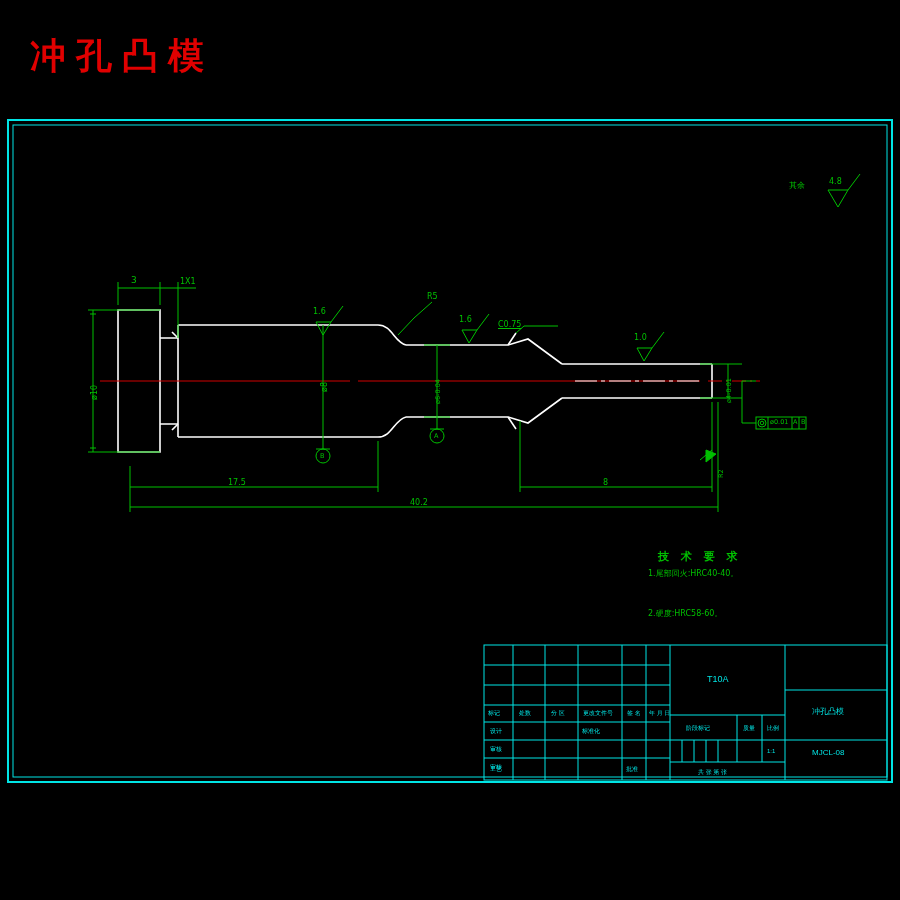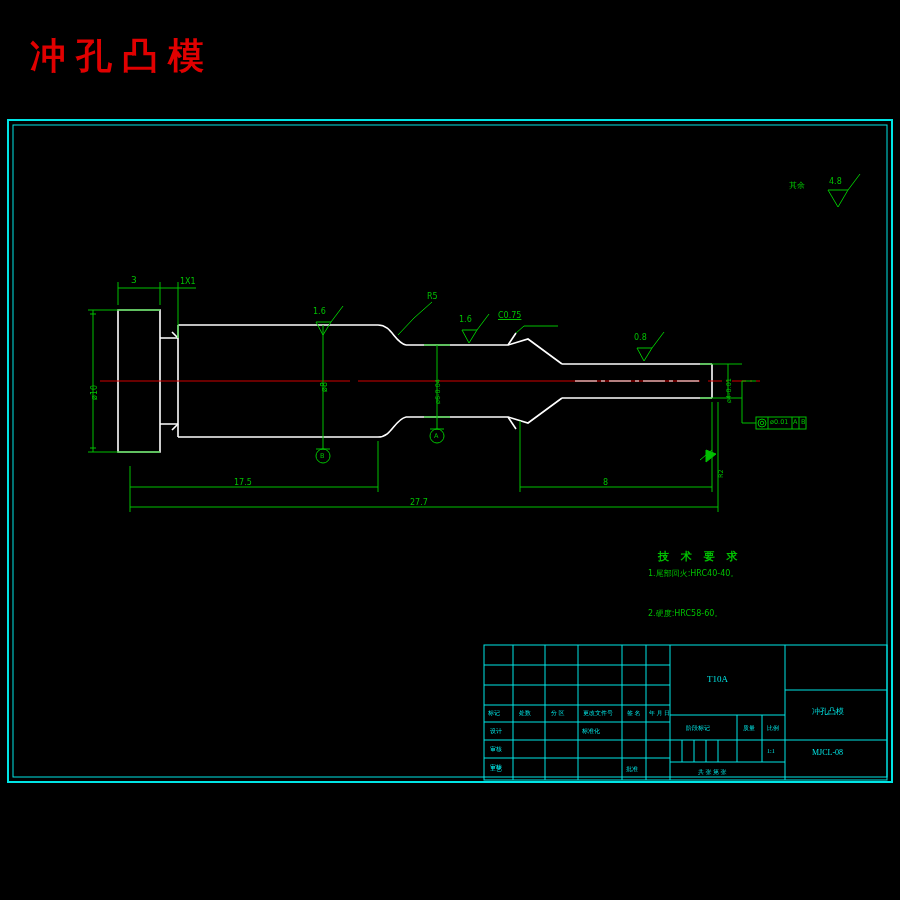--- a/index.html
+++ b/index.html
@@ -7,21 +7,21 @@
   #stage{position:relative;width:732px;height:900px;background:#000;}
   #svgroot{position:absolute;left:0;top:0;}
   .ttl{position:absolute;left:30px;top:32px;color:#e00000;font-size:36px;font-weight:bold;
        letter-spacing:10px;font-family:"DejaVu Sans","Liberation Sans",sans-serif;}
   .lbl{position:absolute;color:#00c000;font-size:8px;line-height:1;white-space:nowrap;
        font-family:"DejaVu Sans","Liberation Sans",sans-serif;}
   .lbl.sm{font-size:6.5px;}
   .lbl.md{font-size:9px;}
   .lbl.rot{transform-origin:0 0;}
   .cy{position:absolute;color:#00e5e5;font-size:6px;line-height:1;white-space:nowrap;
-      font-family:Liberation Serif, serif;}
+      font-family:Liberation Sans, sans-serif;}
   .cy.b{font-size:8px;}
   .cy.c{font-size:9px;}
   .tr{position:absolute;color:#00c000;white-space:nowrap;
       font-family:"DejaVu Sans","Liberation Sans",sans-serif;}
   .tr.h{font-size:11px;letter-spacing:4px;font-weight:bold;}
   .tr.n{font-size:8px;}
 </style>
 </head>
 <body>
 
@@ -173,28 +173,28 @@
       <path d="M785,740 L887,740"></path>
     </g>
   </svg>
 
   <div class="lbl md" style="left:131px;top:276px;">3</div>
   <div class="lbl" style="left:180px;top:278px;">1X1</div>
   <div class="lbl rot" style="left:91px;top:400px;transform:rotate(-90deg);">ø10</div>
   <div class="lbl rot" style="left:321px;top:392px;transform:rotate(-90deg);">ø8</div>
   <div class="lbl rot sm" style="left:435px;top:404px;transform:rotate(-90deg);">ø6-0.04</div>
   <div class="lbl rot sm" style="left:726px;top:403px;transform:rotate(-90deg);">ø4-0.01</div>
-  <div class="lbl" style="left:234px;top:479px;text-align:right;">17.5</div>
+  <div class="lbl" style="left:228px;top:479px;text-align:right;">17.5</div>
   <div class="lbl" style="left:603px;top:479px;">8</div>
-  <div class="lbl" style="left:410px;top:499px;">27.7</div>
-  <div class="lbl" style="left:498px;top:312px;text-decoration:underline;">C0.75</div>
+  <div class="lbl" style="left:410px;top:499px;">40.2</div>
+  <div class="lbl" style="left:498px;top:321px;text-decoration:underline;">C0.75</div>
 
   <div class="lbl" style="left:313px;top:308px;">1.6</div>
   <div class="lbl" style="left:459px;top:316px;">1.6</div>
-  <div class="lbl" style="left:634px;top:334px;">0.8</div>
+  <div class="lbl" style="left:634px;top:334px;">1.0</div>
 
   <div class="lbl sm" style="left:320px;top:453px;">B</div>
   <div class="lbl sm" style="left:434px;top:433px;">A</div>
 
   <div class="lbl" style="left:427px;top:277px;margin-top:16px;">R5</div>
   <div class="lbl rot sm" style="left:718px;top:478px;transform:rotate(-90deg);">R2</div>
 
   <div class="lbl sm" style="left:770px;top:419px;">ø0.01</div>
   <div class="lbl sm" style="left:793px;top:419px;">A</div>
   <div class="lbl sm" style="left:801px;top:419px;">B</div>

